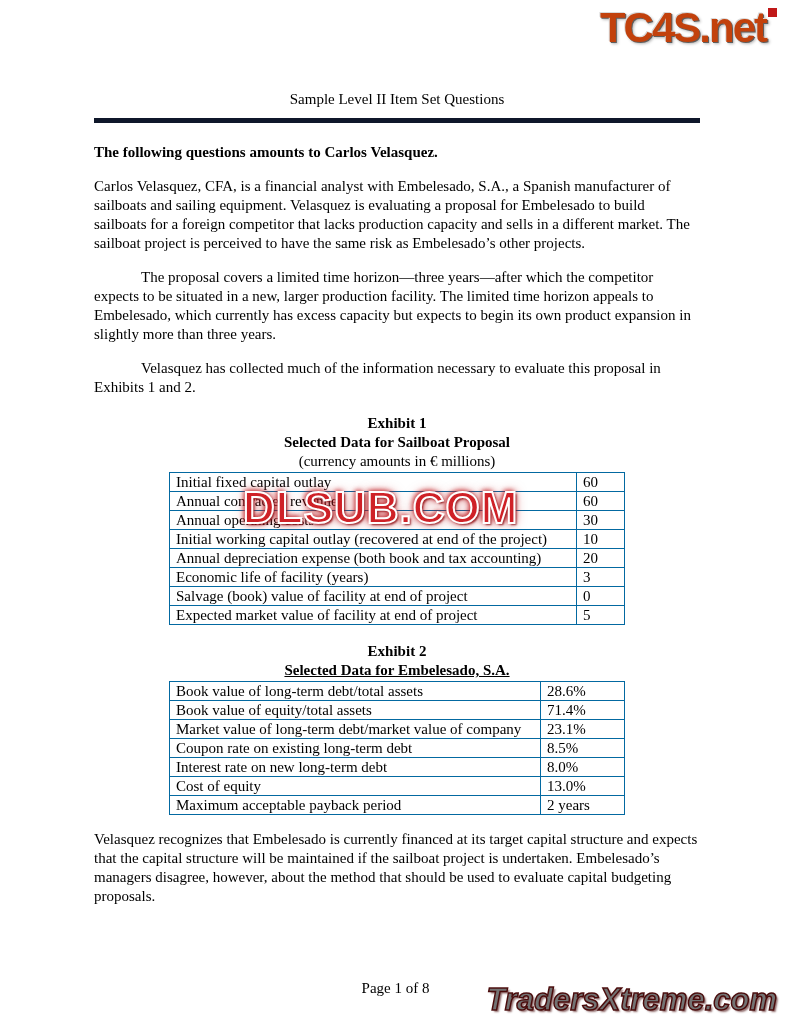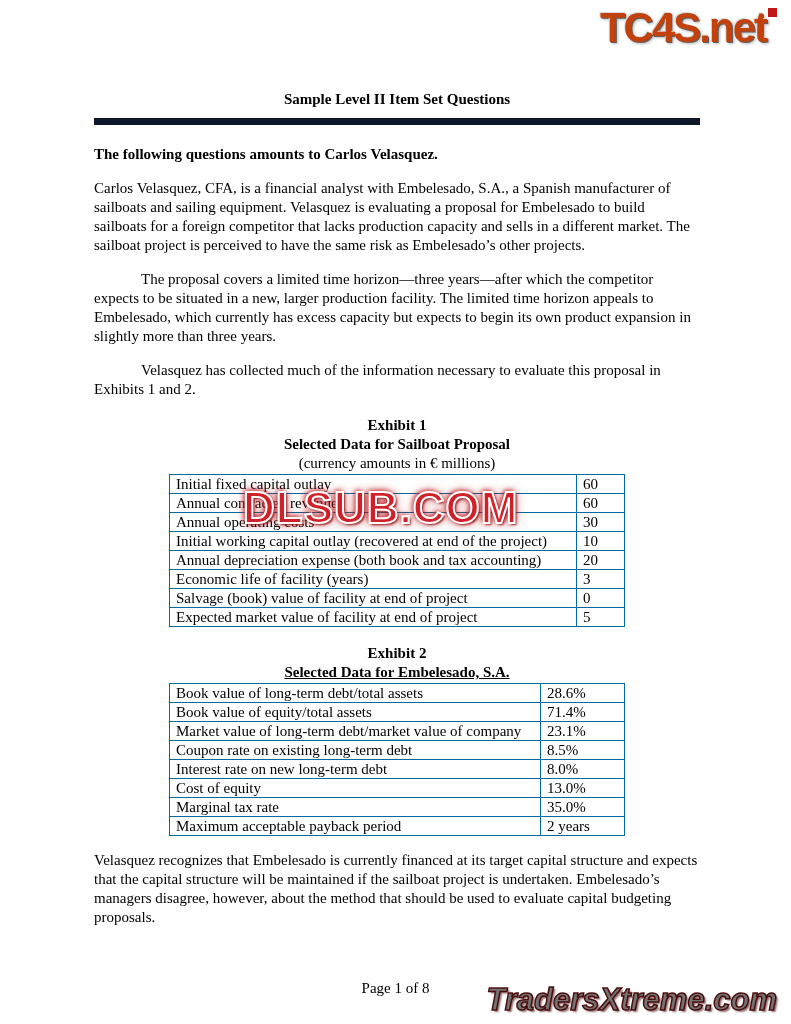--- a/index.html
+++ b/index.html
@@ -39,23 +39,23 @@
   
   .content {
     position: absolute;
     left: 94px;
     top: 90px;
     width: 606px;
     line-height: 19px;
   }
   .doc-header {
     text-align: center;
-    font-weight: bold;
+    font-weight: normal;
     padding-bottom: 9px;
-    border-bottom: 7px solid #0f172a;
+    border-bottom: 5px solid #0f172a;
   }
   .lead {
     font-weight: bold;
     margin-top: 20px;
   }
   .para { margin-top: 15px; }
   .para.indent { text-indent: 47px; }
   
   .exhibit-head { text-align: center; margin-top: 17px; }
   .exhibit-title { font-weight: bold; }
@@ -209,24 +209,20 @@
         </tr>
         <tr>
           <td class="lbl">Interest rate on new long-term debt</td>
           <td class="val">8.0%</td>
         </tr>
         <tr>
           <td class="lbl">Cost of equity</td>
           <td class="val">13.0%</td>
         </tr>
         <tr>
-          <td class="lbl">Marginal tax rate</td>
-          <td class="val">35.0%</td>
-        </tr>
-        <tr>
           <td class="lbl">Maximum acceptable payback period</td>
           <td class="val">2 years</td>
         </tr>
       </tbody>
     </table>
 
     <div class="para">Velasquez recognizes that Embelesado is currently financed at its target capital structure and expects that the capital structure will be maintained if the sailboat project is undertaken. Embelesado’s managers disagree, however, about the method that should be used to evaluate capital budgeting proposals.</div>
 
   </div>
 

